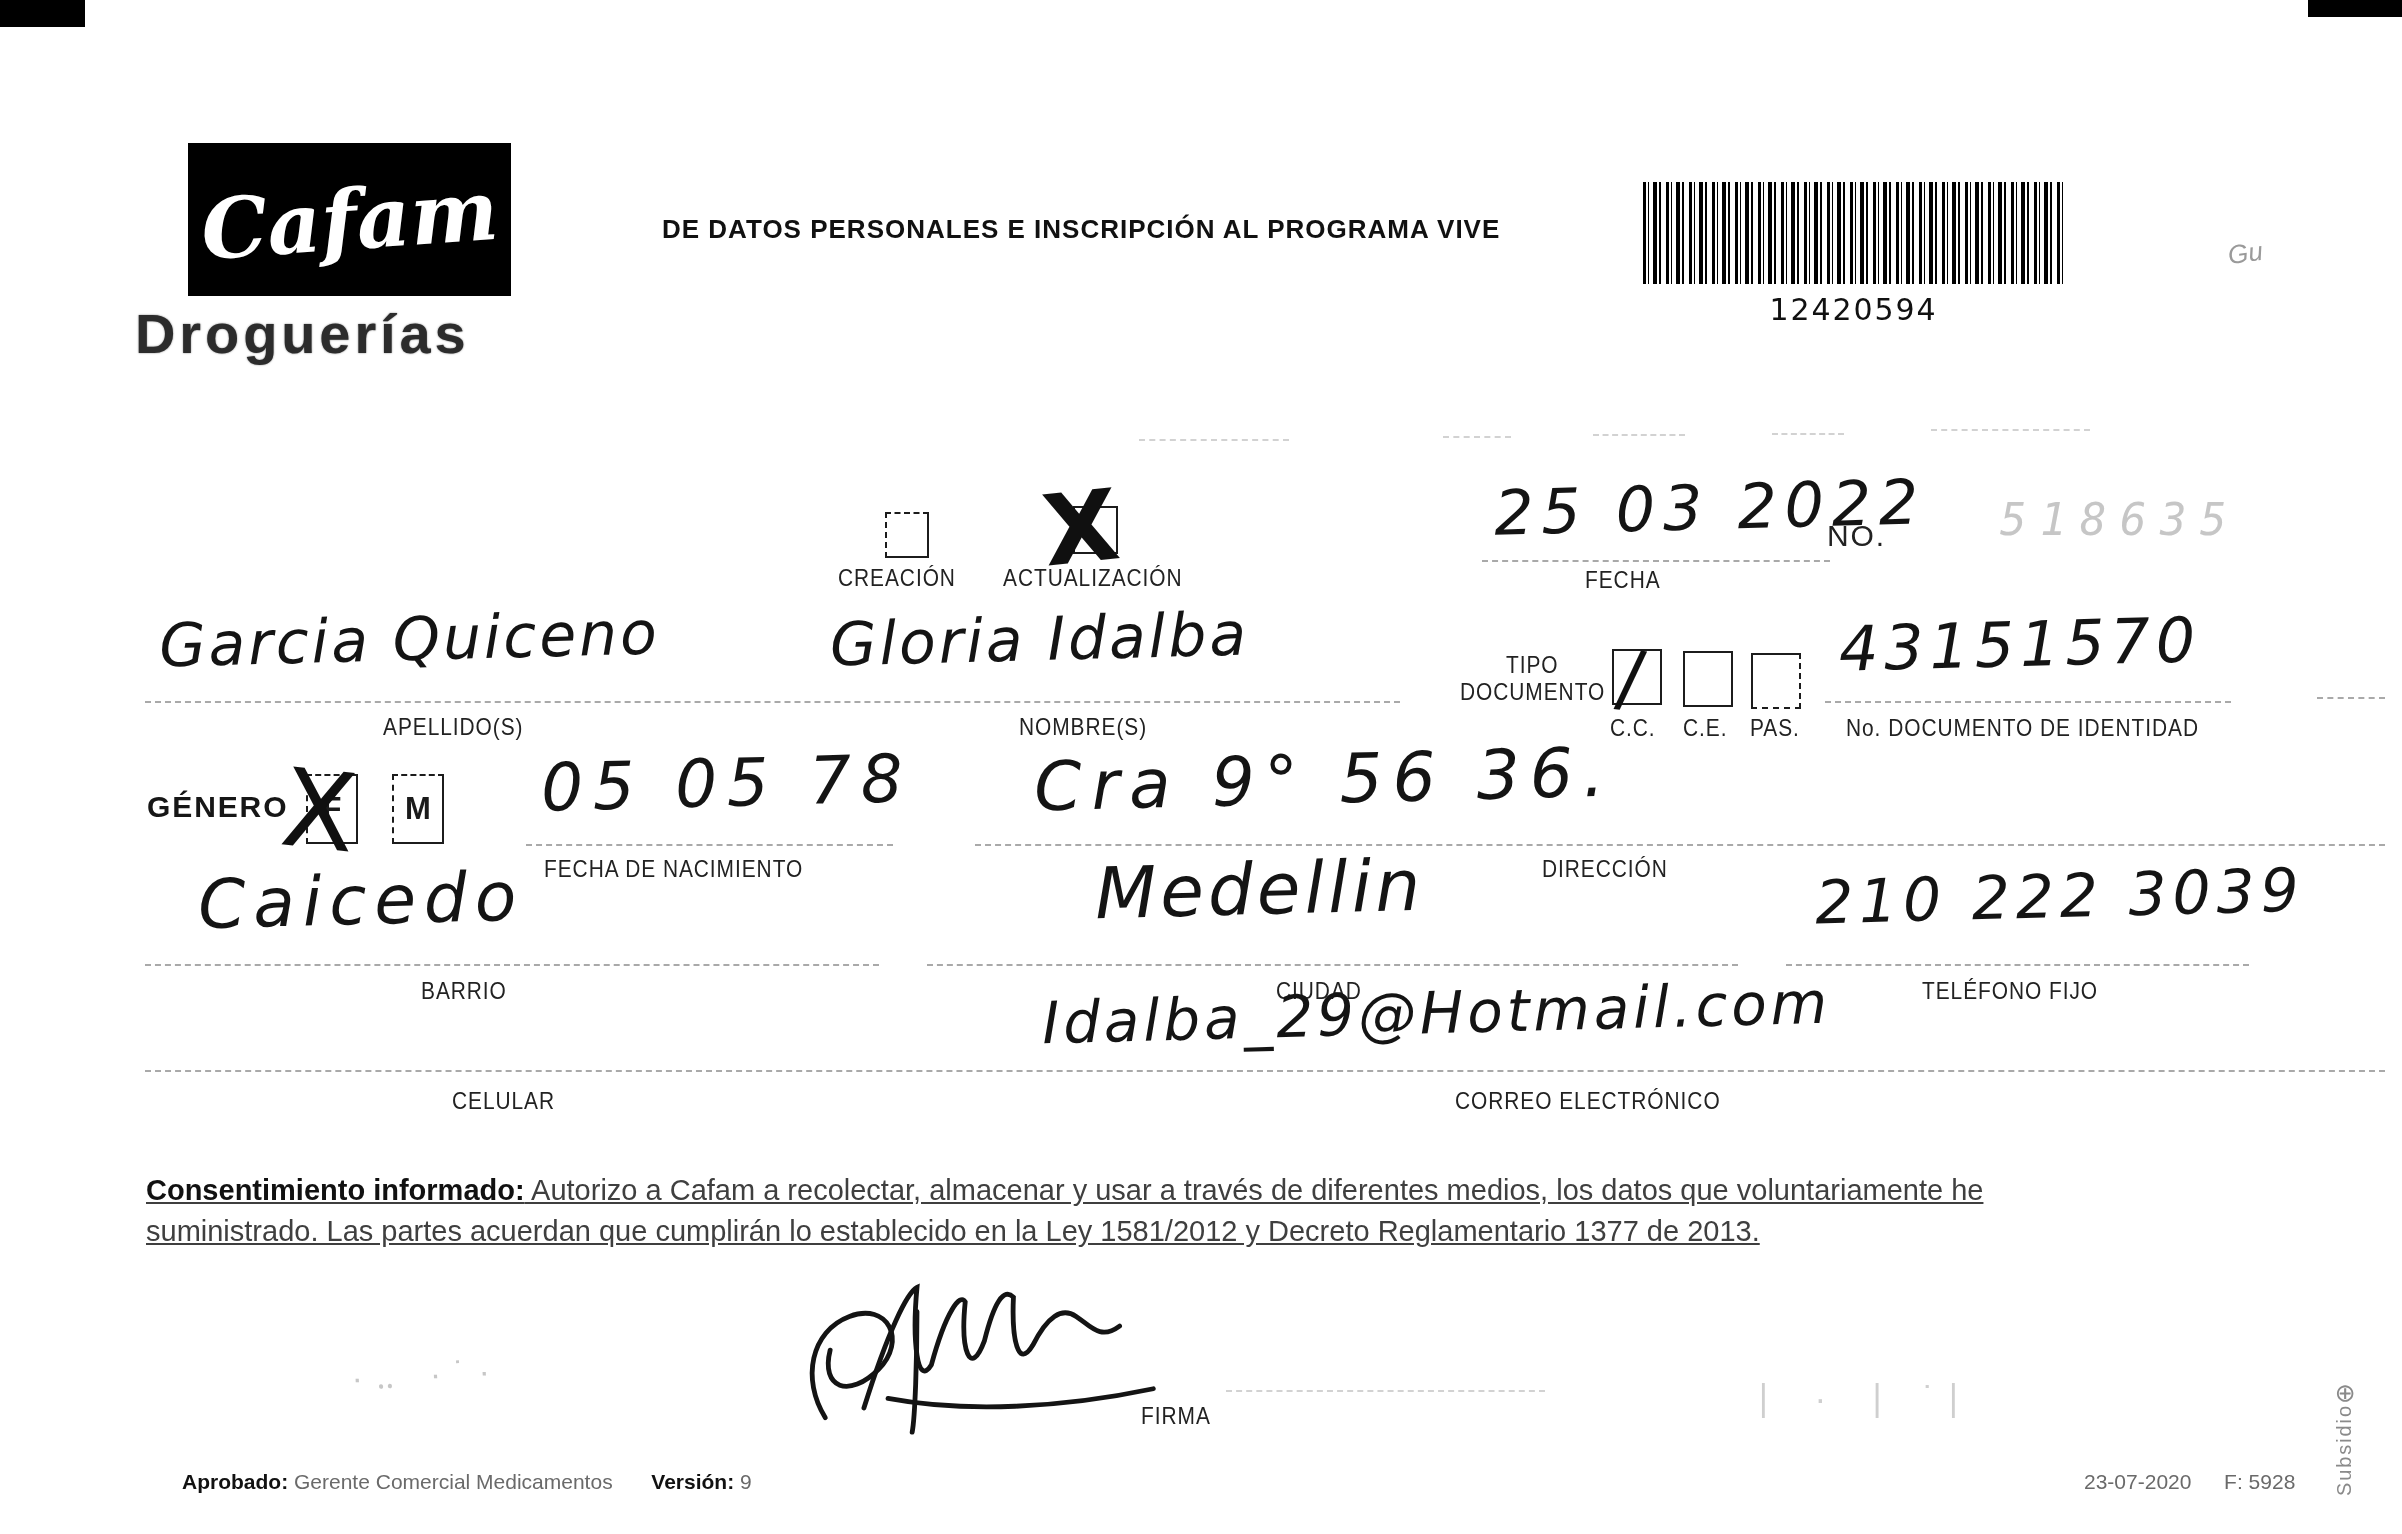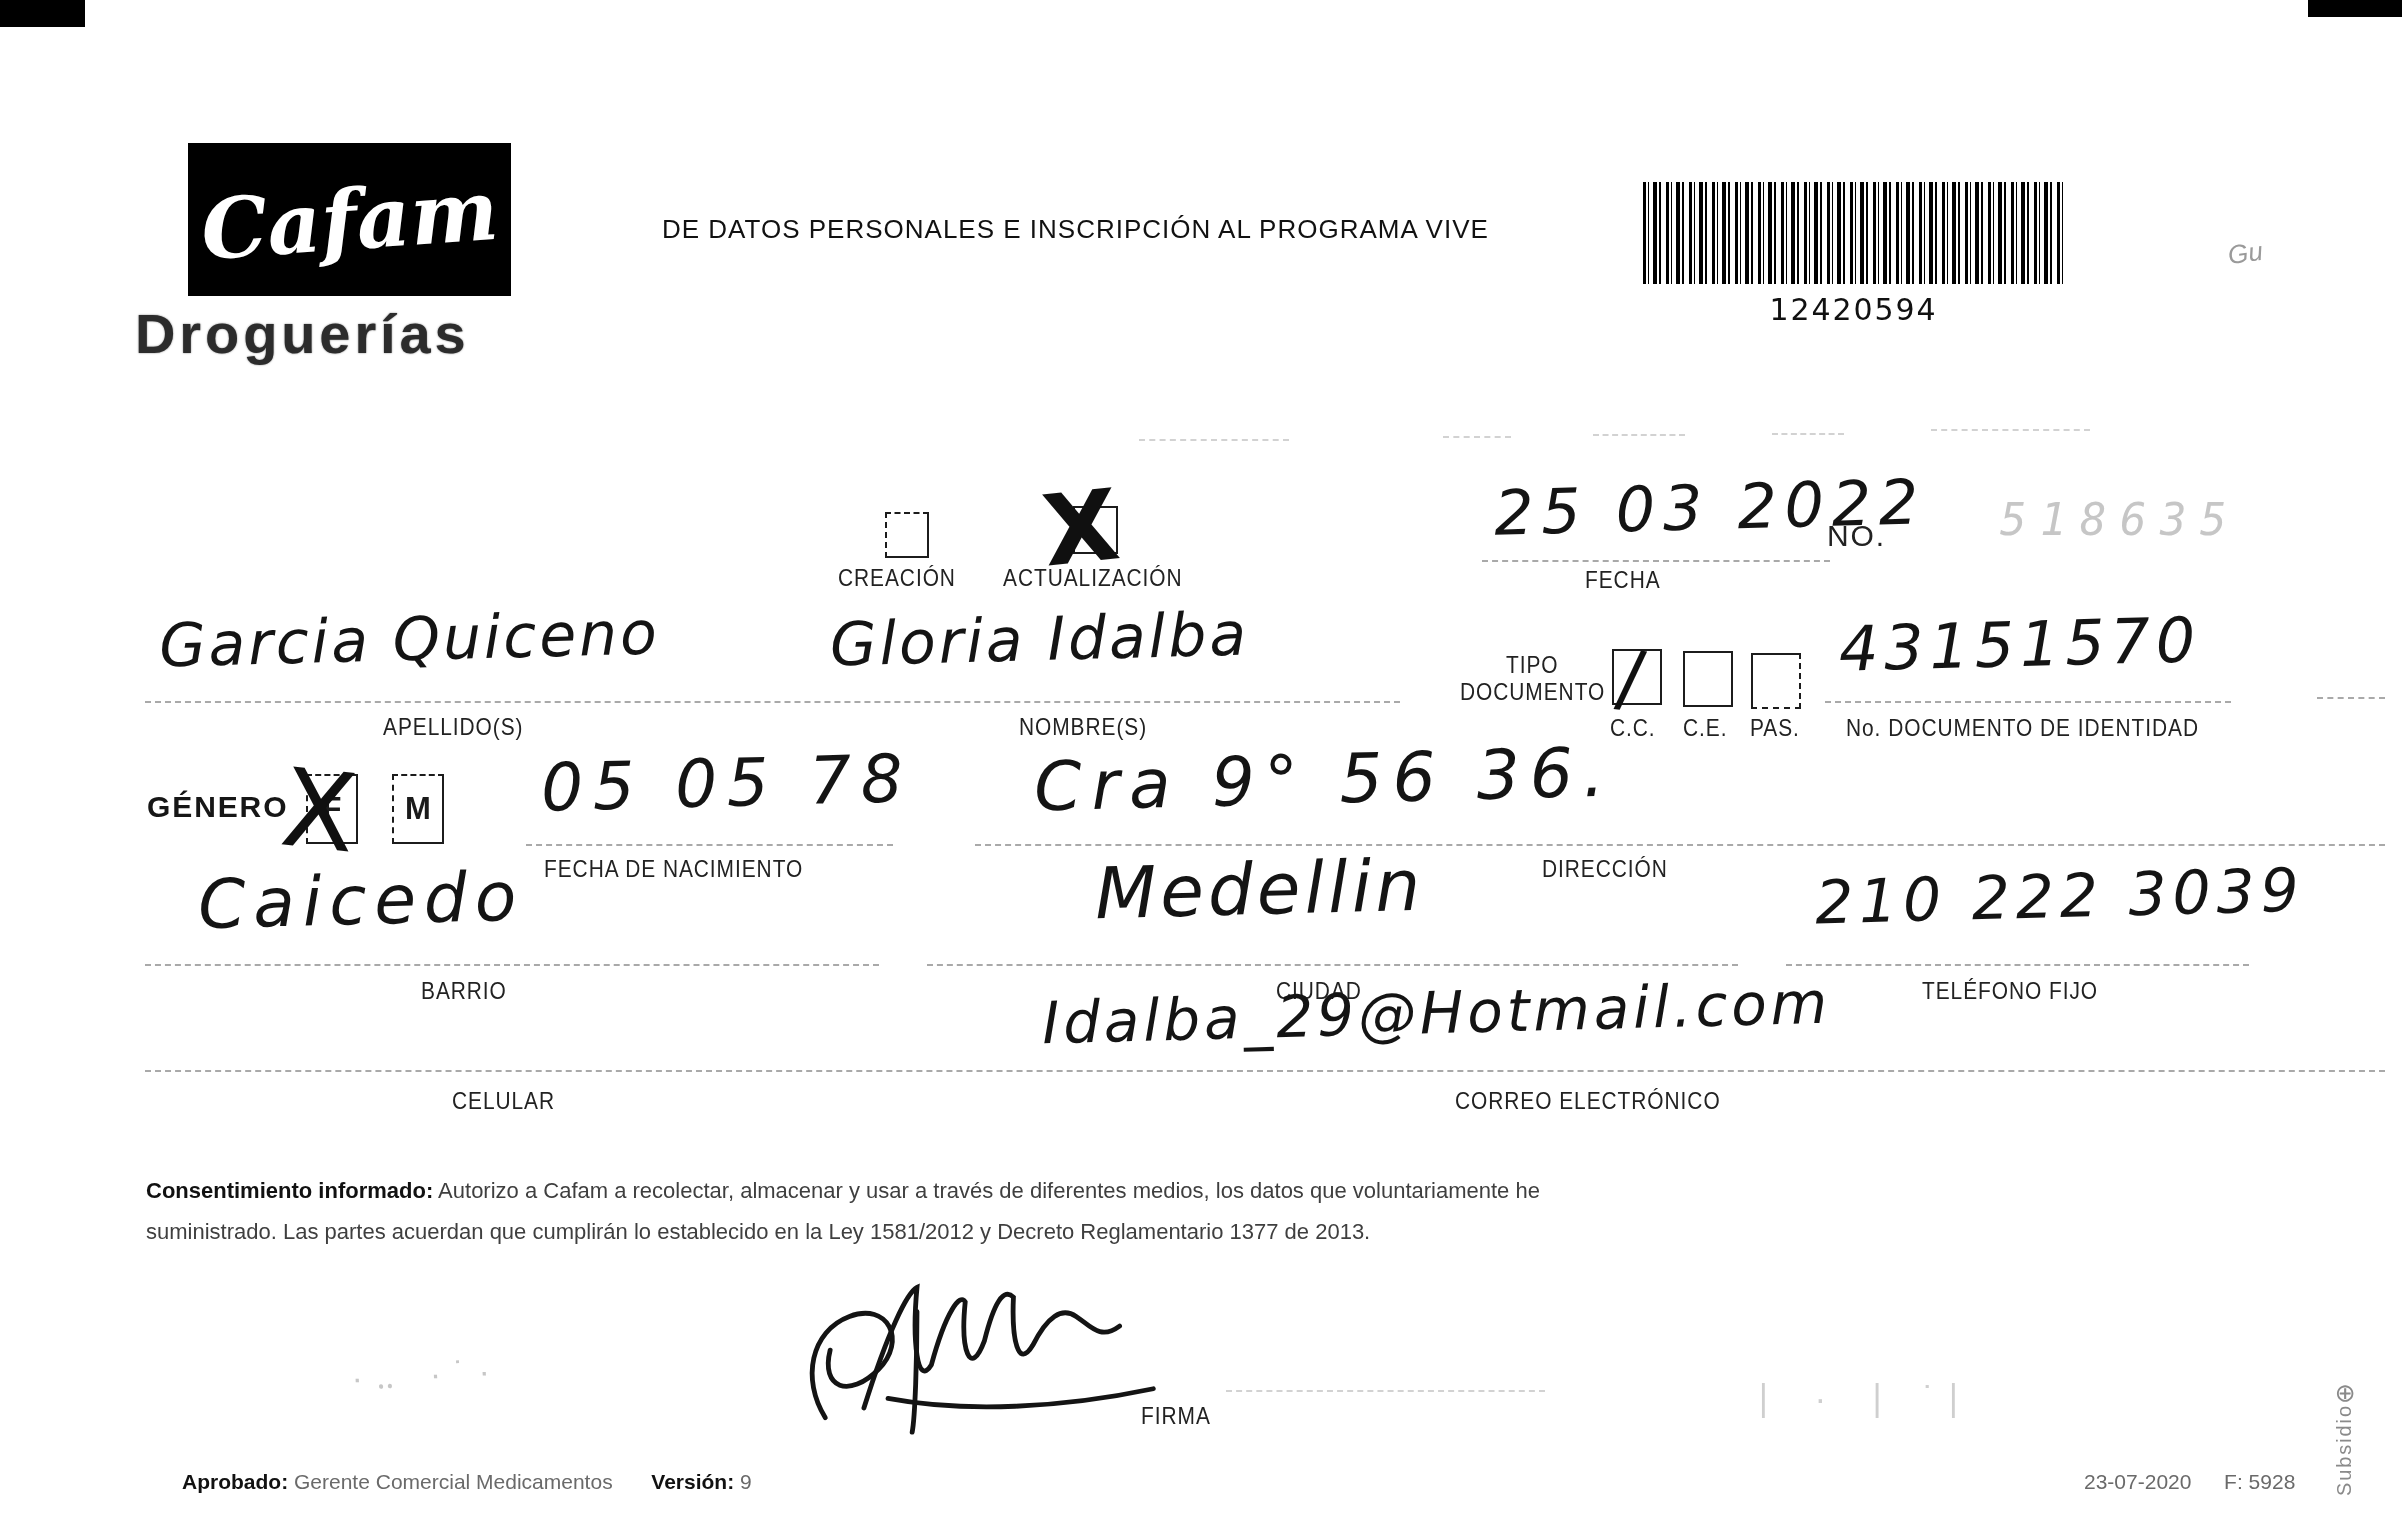--- a/index.html
+++ b/index.html
@@ -32,21 +32,21 @@
 <div class="page">
 
   <div class="abs artifact" style="left:0;top:0;width:85px;height:27px;"></div>
   <div class="abs artifact" style="left:2308px;top:0;width:95px;height:17.4px;"></div>
 
   <div class="abs" style="left:188px;top:143px;width:323px;height:153px;background:#000;display:flex;align-items:center;justify-content:center;">
     <span style="font-family:'DejaVu Serif',serif;font-style:italic;font-weight:bold;font-size:83px;color:#fff;transform:rotate(-4deg);">Cafam</span>
   </div>
   <div class="abs" style="left:135px;top:301px;font-size:56px;font-weight:bold;color:#2c2c2c;letter-spacing:3.9px;text-shadow:0 0 1.9px #777;">Droguerías</div>
 
-  <div class="abs" style="left:662px;top:214px;font-size:26px;font-weight:normal;letter-spacing:1px;color:#111;">DE DATOS PERSONALES E INSCRIPCIÓN AL PROGRAMA VIVE</div>
+  <div class="abs" style="left:662px;top:214px;font-size:26px;font-weight:bold;letter-spacing:1px;color:#111;">DE DATOS PERSONALES E INSCRIPCIÓN AL PROGRAMA VIVE</div>
 
   <div class="abs" style="left:1603px;top:145px;width:483px;height:203px;background:#fff;z-index:2;">
     <div class="abs barcode" style="left:40px;top:37px;width:421px;height:102px;"></div>
     <div class="abs" style="left:40px;top:147px;width:421px;text-align:center;font-family:'DejaVu Sans',sans-serif;font-size:30px;letter-spacing:1.9px;color:#111;">12420594</div>
   </div>
   <div class="abs" style="left:2228px;top:238px;font-size:26px;font-style:italic;color:#9a9a9a;transform:rotate(-8deg);">Gu</div>
 
   <div class="abs dashlight" style="left:1139px;top:439px;width:150px;"></div>
   <div class="abs dashlight" style="left:1443px;top:436px;width:68px;"></div>
   <div class="abs dashlight" style="left:1593px;top:434px;width:92px;"></div>
@@ -118,21 +118,21 @@
 
   <div class="abs hw" style="left:1815px;top:861px;font-size:60px;letter-spacing:5.8px;">210 222 3039</div>
   <div class="abs dash" style="left:1786px;top:964px;width:463px;"></div>
   <div class="abs lbl" style="left:1922px;top:977px;">TELÉFONO FIJO</div>
 
   <div class="abs hw" style="left:1042px;top:979px;font-size:58px;letter-spacing:3.9px;">Idalba_29@Hotmail.com</div>
   <div class="abs dash" style="left:145px;top:1070px;width:2240px;"></div>
   <div class="abs lbl" style="left:452px;top:1087px;">CELULAR</div>
   <div class="abs lbl" style="left:1455px;top:1087px;">CORREO ELECTRÓNICO</div>
 
-  <div class="abs" style="left:146px;top:1170px;width:2134px;font-size:22px;line-height:41px;color:#3f3f3f;">
+  <div class="abs" style="left:146px;top:1170px;width:2134px;font-size:29px;line-height:41px;color:#3f3f3f;text-decoration:underline;">
     <span style="font-weight:bold;color:#111;">Consentimiento informado:</span><span> Autorizo a Cafam a recolectar, almacenar y usar a través de diferentes medios, los datos que voluntariamente he</span><br>
     <span>suministrado. Las partes acuerdan que cumplirán lo establecido en la Ley 1581/2012 y Decreto Reglamentario 1377 de 2013.</span>
   </div>
 
   <svg class="abs" style="left:772px;top:1273px;" width="425" height="164" viewBox="0 0 440 170">
     <g fill="none" stroke="#141414" stroke-width="5" stroke-linecap="round">
       <path d="M55,150 C30,110 40,60 80,45 C120,30 140,70 110,100 C80,130 50,120 60,80"></path>
       <path d="M95,140 C120,60 140,20 150,15 C145,70 150,120 165,95 C180,40 195,20 200,30 C195,80 205,110 220,70 C230,30 240,15 250,25 C248,70 255,100 270,75 C285,45 300,35 315,45 C330,55 340,70 360,55"></path>
       <path d="M120,130 C200,145 300,140 395,120"></path>
       <path d="M150,40 C150,90 148,150 145,165"></path>

